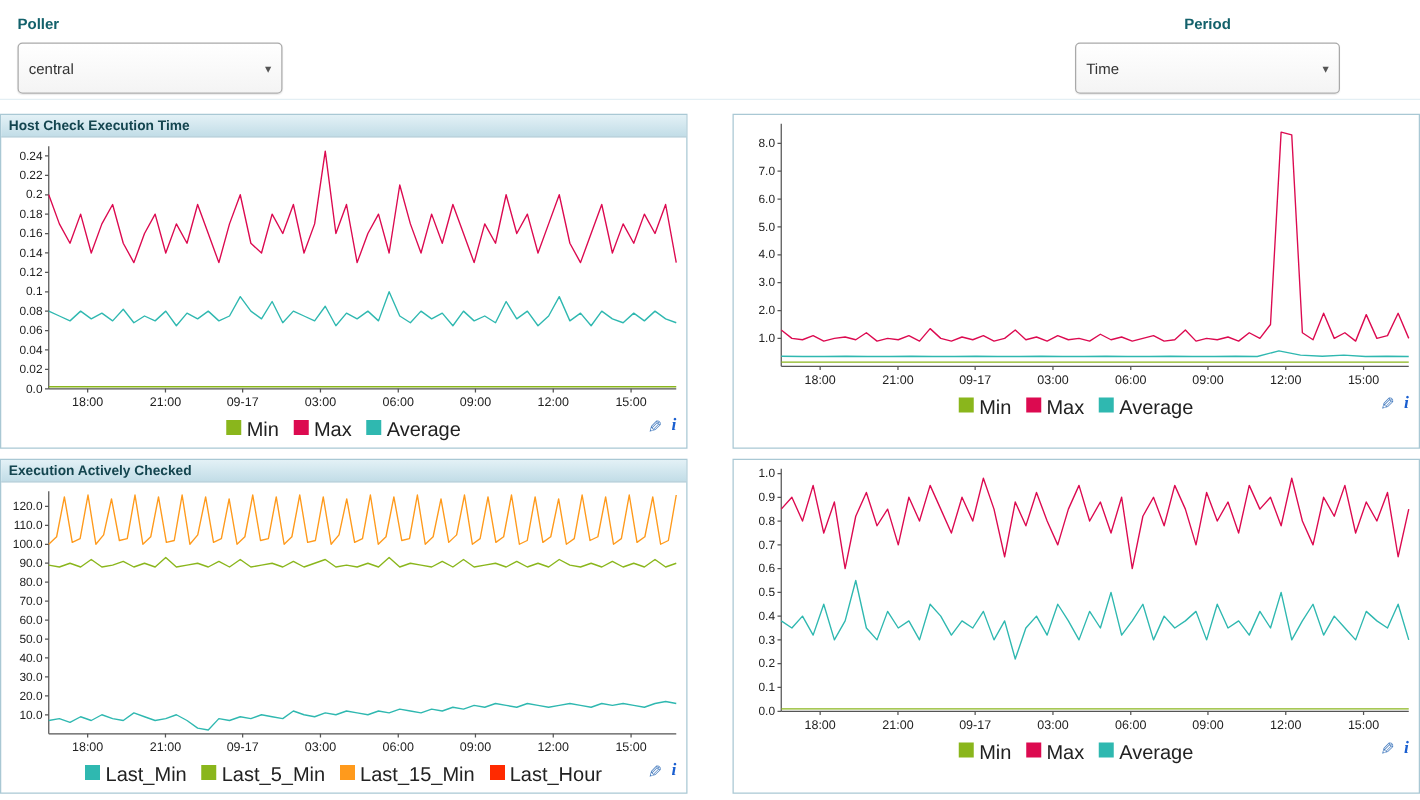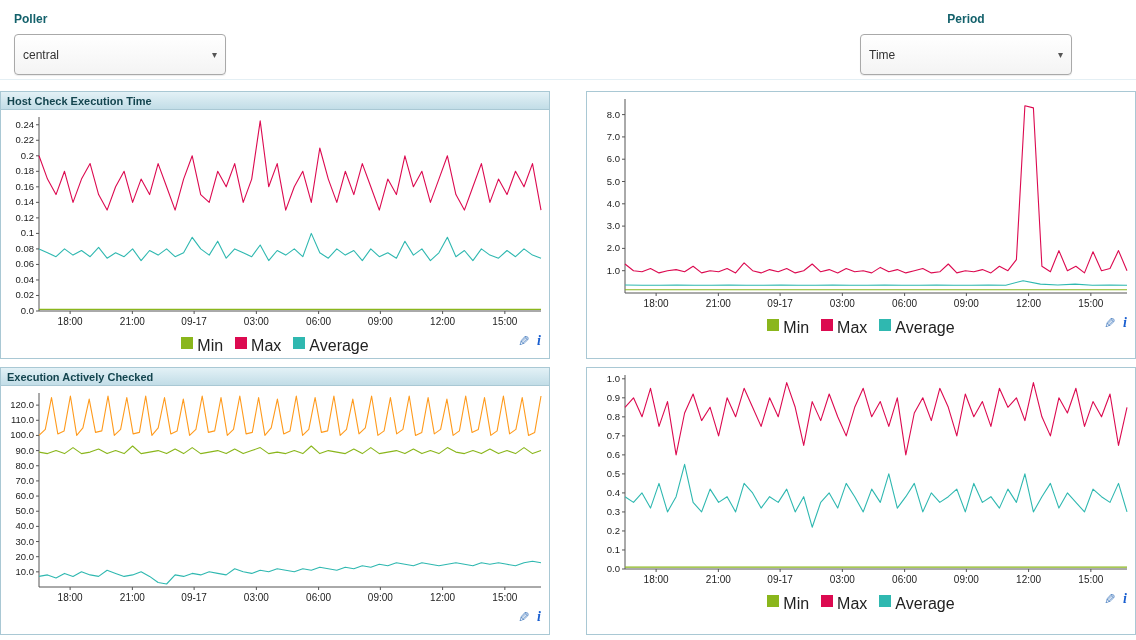--- a/index.html
+++ b/index.html
@@ -219,20 +219,33 @@
           <text x="379.36" y="215" text-anchor="middle" font-size="10" fill="#222" font-family="Liberation Sans, sans-serif">09:00</text>
           <line x1="441.608" y1="201" x2="441.608" y2="204" stroke="#555" stroke-width="1"></line>
           <text x="441.608" y="215" text-anchor="middle" font-size="10" fill="#222" font-family="Liberation Sans, sans-serif">12:00</text>
           <line x1="503.85600000000005" y1="201" x2="503.85600000000005" y2="204" stroke="#555" stroke-width="1"></line>
           <text x="503.85600000000005" y="215" text-anchor="middle" font-size="10" fill="#222" font-family="Liberation Sans, sans-serif">15:00</text>
           <polyline points="38.0,190.4 46.5,188.9 55.0,191.9 63.5,187.4 72.0,190.4 80.5,185.8 89.1,188.9 97.6,190.4 106.1,184.3 114.6,187.4 123.1,190.4 131.6,188.9 140.1,185.8 148.6,190.4 157.1,196.5 165.6,198.0 174.1,188.9 182.6,190.4 191.2,187.4 199.7,188.9 208.2,185.8 216.7,187.4 225.2,188.9 233.7,182.8 242.2,185.8 250.7,187.4 259.2,184.3 267.7,185.8 276.2,182.8 284.7,184.3 293.3,185.8 301.8,182.8 310.3,184.3 318.8,181.3 327.3,182.8 335.8,184.3 344.3,181.3 352.8,182.8 361.3,179.8 369.8,181.3 378.3,178.3 386.8,179.8 395.4,176.8 403.9,178.3 412.4,179.8 420.9,176.8 429.4,178.3 437.9,179.8 446.4,178.3 454.9,176.8 463.4,178.3 471.9,179.8 480.4,176.8 488.9,178.3 497.5,176.8 506.0,178.3 514.5,179.8 523.0,176.8 531.5,175.2 540.0,176.8" fill="none" stroke="#2fb8b0" stroke-width="1.1" stroke-linejoin="round"></polyline>
           <polyline points="38.0,66.1 46.5,67.6 55.0,64.6 63.5,67.6 72.0,61.6 80.5,67.6 89.1,66.1 97.6,63.1 106.1,67.6 114.6,64.6 123.1,67.6 131.6,60.0 140.1,67.6 148.6,66.1 157.1,64.6 165.6,67.6 174.1,63.1 182.6,67.6 191.2,61.6 199.7,67.6 208.2,66.1 216.7,64.6 225.2,67.6 233.7,63.1 242.2,67.6 250.7,64.6 259.2,61.6 267.7,67.6 276.2,66.1 284.7,67.6 293.3,64.6 301.8,67.6 310.3,60.0 318.8,67.6 327.3,64.6 335.8,66.1 344.3,67.6 352.8,63.1 361.3,67.6 369.8,61.6 378.3,67.6 386.8,66.1 395.4,64.6 403.9,67.6 412.4,63.1 420.9,67.6 429.4,64.6 437.9,67.6 446.4,61.6 454.9,66.1 463.4,67.6 471.9,64.6 480.4,67.6 488.9,63.1 497.5,67.6 506.0,64.6 514.5,67.6 523.0,61.6 531.5,67.6 540.0,64.6" fill="none" stroke="#8ab61c" stroke-width="1.1" stroke-linejoin="round"></polyline>
           <polyline points="38.0,49.4 44.3,43.4 50.5,11.5 56.8,47.9 63.1,44.9 69.4,10.0 75.7,49.4 81.9,41.9 88.2,13.1 94.5,46.4 100.8,44.9 107.0,10.0 113.3,49.4 119.6,43.4 125.8,11.5 132.1,47.9 138.4,46.4 144.7,10.0 150.9,49.4 157.2,41.9 163.5,11.5 169.8,47.9 176.1,44.9 182.3,13.1 188.6,49.4 194.9,43.4 201.2,10.0 207.4,46.4 213.7,44.9 220.0,11.5 226.3,49.4 232.5,43.4 238.8,10.0 245.1,47.9 251.3,46.4 257.6,11.5 263.9,49.4 270.2,41.9 276.4,13.1 282.7,47.9 289.0,44.9 295.3,10.0 301.6,49.4 307.8,43.4 314.1,11.5 320.4,46.4 326.6,44.9 332.9,10.0 339.2,49.4 345.5,43.4 351.8,13.1 358.0,47.9 364.3,41.9 370.6,10.0 376.9,49.4 383.1,44.9 389.4,11.5 395.7,47.9 401.9,43.4 408.2,10.0 414.5,49.4 420.8,46.4 427.1,11.5 433.3,47.9 439.6,43.4 445.9,13.1 452.1,49.4 458.4,44.9 464.7,10.0 471.0,46.4 477.3,43.4 483.5,11.5 489.8,49.4 496.1,44.9 502.4,10.0 508.6,47.9 514.9,43.4 521.2,11.5 527.5,49.4 533.7,46.4 540.0,10.0" fill="none" stroke="#ff9a1c" stroke-width="1.1" stroke-linejoin="round"></polyline>
         </svg></div>
     <div class="panel-footer">
+      <div class="legend"><span class="legend-item">
+            <span class="swatch" style="background: rgb(47, 184, 176);"></span>
+            <span>Last_Min</span>
+          </span><span class="legend-item">
+            <span class="swatch" style="background: rgb(138, 182, 28);"></span>
+            <span>Last_5_Min</span>
+          </span><span class="legend-item">
+            <span class="swatch" style="background: rgb(255, 154, 28);"></span>
+            <span>Last_15_Min</span>
+          </span><span class="legend-item">
+            <span class="swatch" style="background: rgb(255, 42, 0);"></span>
+            <span>Last_Hour</span>
+          </span></div>
       <div class="footer-icons">
         <span class="icon-edit">✎</span>
         <span class="icon-info">i</span>
       </div>
     </div>
   </div>
 
   <div class="panel">
     <div class="chart-area"><svg width="548" height="221">
           <line x1="38" y1="7" x2="38" y2="201" stroke="#555" stroke-width="1"></line>

